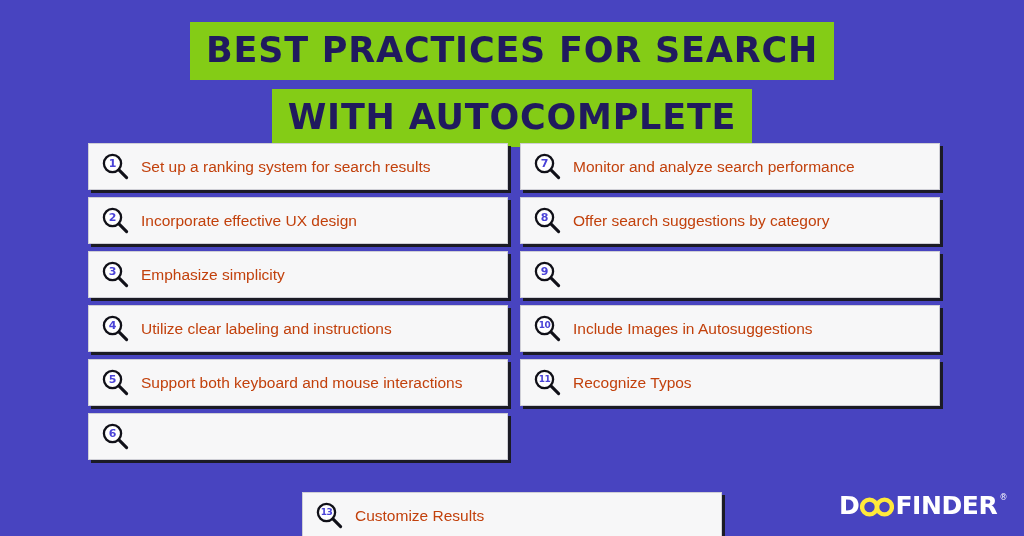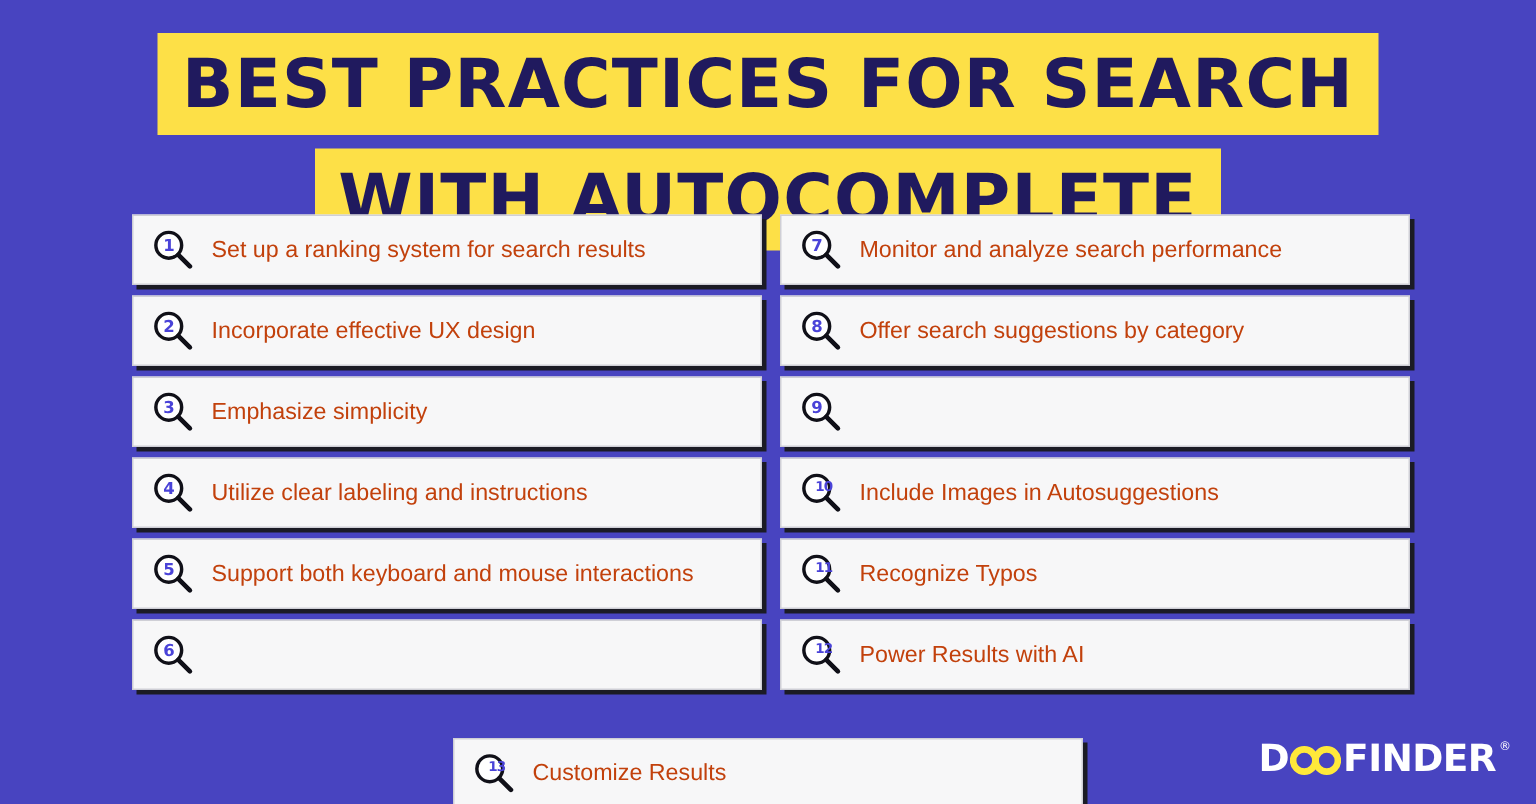--- a/index.html
+++ b/index.html
@@ -24,25 +24,25 @@
   
   .title-block {
     position: absolute;
     left: 0;
     top: 22px;
     width: 1024px;
     text-align: center;
   }
   .title-line {
     display: inline-block;
-    background: #fde047;
+    background: #84cc16;
     color: #201a5e;
     font-family: "DejaVu Sans", sans-serif;
     font-weight: bold;
-    font-size: 45px;
+    font-size: 35px;
     letter-spacing: 0.8px;
     line-height: 1;
     padding: 11px 16px 12px 16px;
     white-space: nowrap;
   }
   .title-line.line2 {
     margin-top: 9px;
   }
 
   
@@ -106,21 +106,20 @@
     text-align: center;
     font-family: "DejaVu Sans", sans-serif;
     font-weight: bold;
     font-size: 11px;
     color: #4a43d8;
     letter-spacing: -0.3px;
   }
   .mag .num.two-digit {
     font-size: 9px;
     letter-spacing: -0.5px;
-    text-align: right;
   }
 
   .card-label {
     font-family: "Liberation Sans", sans-serif;
     font-size: 15.5px;
     color: #c2410c;
     white-space: nowrap;
   }
 
   
@@ -264,30 +263,20 @@
         </div>
         <div class="card">
           <span class="mag">
             <svg width="28" height="28" viewBox="0 0 28 28" aria-hidden="true">
               <circle cx="10.5" cy="10.5" r="8.6" fill="#ffffff" stroke="#101018" stroke-width="2.3"></circle>
               <line x1="16.9" y1="16.9" x2="24.6" y2="24.6" stroke="#101018" stroke-width="3.1" stroke-linecap="round"></line>
             </svg>
             <span class="num two-digit">11</span>
           </span>
           <span class="card-label">Recognize Typos</span>
-        </div>
-        <div class="card">
-          <span class="mag">
-            <svg width="28" height="28" viewBox="0 0 28 28" aria-hidden="true">
-              <circle cx="10.5" cy="10.5" r="8.6" fill="#ffffff" stroke="#101018" stroke-width="2.3"></circle>
-              <line x1="16.9" y1="16.9" x2="24.6" y2="24.6" stroke="#101018" stroke-width="3.1" stroke-linecap="round"></line>
-            </svg>
-            <span class="num two-digit">12</span>
-          </span>
-          <span class="card-label">Power Results with AI</span>
         </div>
       </div>
   </div>
 
   <div class="bottom-row" id="col-bottom">
       <div class="card">
         <span class="mag">
           <svg width="28" height="28" viewBox="0 0 28 28" aria-hidden="true">
             <circle cx="10.5" cy="10.5" r="8.6" fill="#ffffff" stroke="#101018" stroke-width="2.3"></circle>
             <line x1="16.9" y1="16.9" x2="24.6" y2="24.6" stroke="#101018" stroke-width="3.1" stroke-linecap="round"></line>

